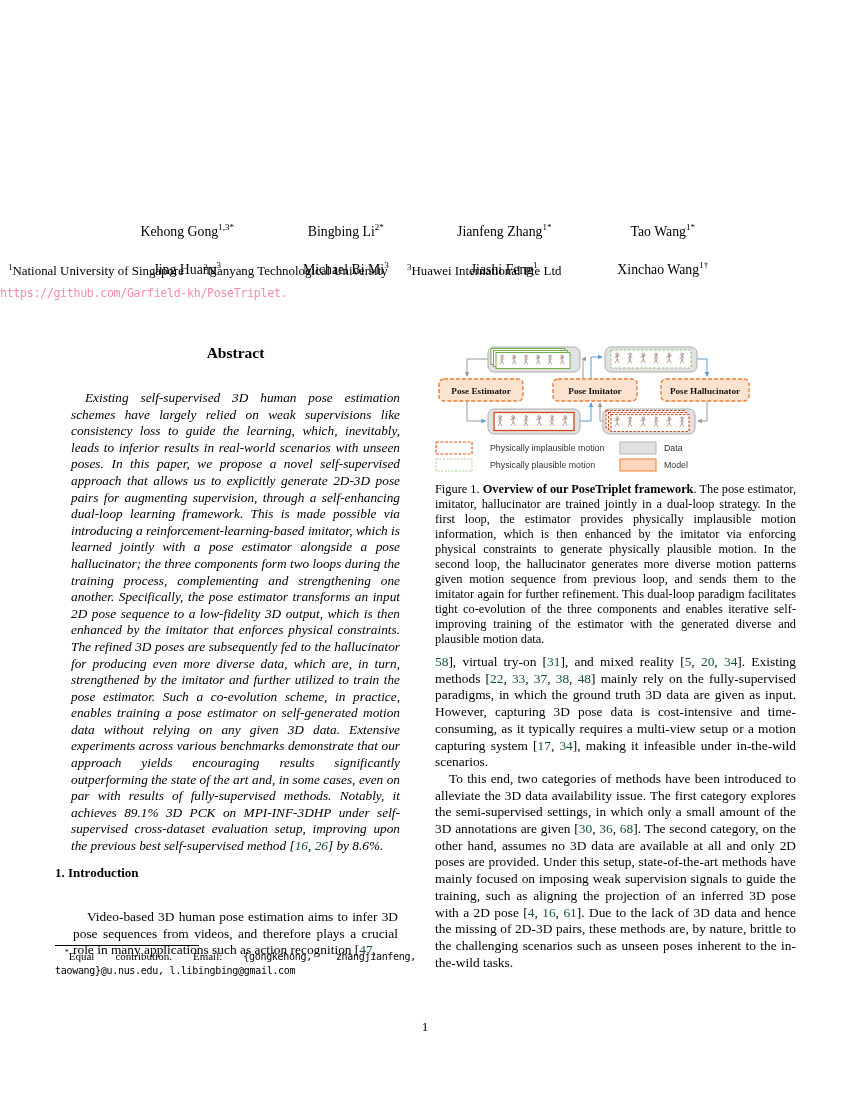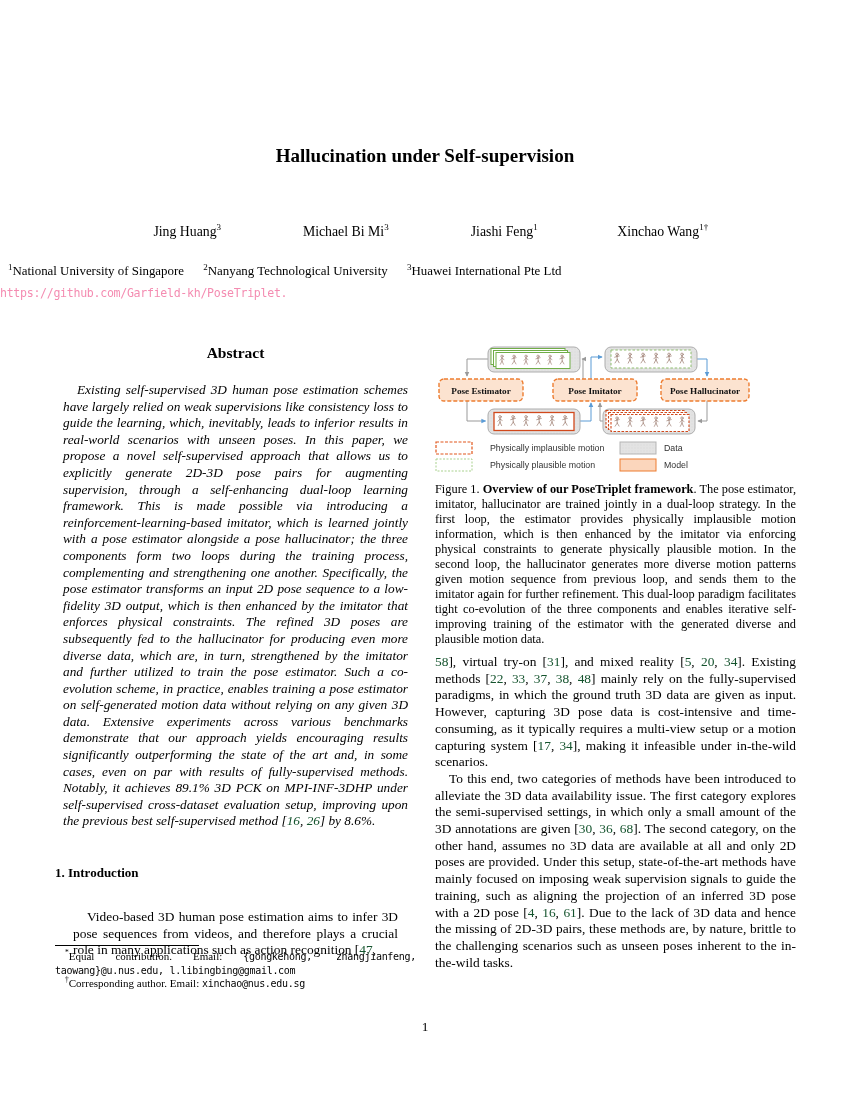--- a/index.html
+++ b/index.html
@@ -21,21 +21,21 @@
   .affil-item{margin:0 8px;white-space:nowrap;}
   .url-line{top:286px;left:0;width:850px;
     font-family:"DejaVu Sans Mono",monospace;font-size:11.6px;letter-spacing:-0.3px;}
   .url-link{color:#F48CB1;text-decoration:none;cursor:pointer;}
   
   .col{width:361px;text-align:justify;}
   .abstract-heading{top:344px;left:55px;width:361px;text-align:center;
     font-size:15.5px;font-weight:bold;}
   .abstract-body{top:374px;left:55px;font-style:italic;font-size:13.3px;
     line-height:16.6px;hyphens:auto;}
-  .abstract-body p{margin:8px;text-indent:14px;font-style:italic;}
+  .abstract-body p{margin:16px;text-indent:14px;font-style:italic;}
   .intro-heading{top:865px;left:55px;font-size:13px;font-weight:bold;}
   .intro-body{top:891px;left:55px;font-size:13.4px;line-height:16.7px;hyphens:auto;}
   .intro-body p{margin:18px;text-indent:14px;}
   .footnote-rule{top:945px;left:55px;width:144px;border-top:1px solid #000;height:0;}
   .footnotes{top:950px;left:55px;width:361px;font-size:11px;line-height:13.6px;text-align:justify;}
   .footnotes p{margin:0;text-indent:10px;}
   .caption{top:482px;left:435px;width:361px;font-size:12.35px;line-height:15px;
     text-align:justify;hyphens:auto;}
   .body-right{top:654px;left:435px;font-size:13.4px;line-height:16.7px;hyphens:auto;}
   .body-right p{margin:0;}
@@ -61,24 +61,29 @@
   .legend-label{font-family:"Liberation Sans",sans-serif;font-size:8.8px;fill:#333;}
   .legend-swatch-data{fill:url(#stipple);stroke:#B5B5B5;stroke-width:1;}
   .legend-swatch-model{fill:#FBD6BC;stroke:#ED7D31;stroke-width:1;}
   .legend-swatch-implausible{fill:#fff;stroke:#E2571C;stroke-width:1.2;stroke-dasharray:3 1.5;}
   .legend-swatch-plausible{fill:#fff;stroke:#A9D18E;stroke-width:1;stroke-dasharray:2 1.5;}
 </style>
 </head>
 <body>
 
 <div class="abs title-block">
-  <div>Hallucination under Self-supervision</div>
 </div>
 
 <div class="abs authors-block">
+  <div class="authors-row">
+    <span class="author-cell"><span>Kehong Gong</span><sup class="a-sup">1,3*</sup></span>
+    <span class="author-cell"><span>Bingbing Li</span><sup class="a-sup">2*</sup></span>
+    <span class="author-cell"><span>Jianfeng Zhang</span><sup class="a-sup">1*</sup></span>
+    <span class="author-cell"><span>Tao Wang</span><sup class="a-sup">1*</sup></span>
+  </div>
   <div class="authors-row">
     <span class="author-cell"><span>Jing Huang</span><sup class="a-sup">3</sup></span>
     <span class="author-cell"><span>Michael Bi Mi</span><sup class="a-sup">3</sup></span>
     <span class="author-cell"><span>Jiashi Feng</span><sup class="a-sup">1</sup></span>
     <span class="author-cell"><span>Xinchao Wang</span><sup class="a-sup">1†</sup></span>
   </div>
 </div>
 
 <div class="abs affiliations">
   <span class="affil-item"><sup class="a-sup">1</sup><span>National University of Singapore</span></span>
@@ -99,21 +104,20 @@
 <div class="abs intro-heading">1. Introduction</div>
 
 <div class="abs intro-body col">
   <p><span class="s-text">Video-based 3D human pose estimation aims to infer 3D pose sequences from videos, and therefore plays a crucial role in many applications such as action recognition [</span><span class="s-cite">47</span><span class="s-text">,</span></p>
 </div>
 
 <div class="abs footnote-rule"></div>
 
 <div class="abs footnotes">
   <p><span class="s-sup">*</span><span class="s-text">Equal contribution.  Email: </span><span class="s-mono">{gongkehong, zhangjianfeng, taowang}@u.nus.edu, l.libingbing@gmail.com</span></p>
-  <p><span class="s-sup">†</span><span class="s-text">Corresponding author. Email: </span><span class="s-mono">xinchao@nus.edu.sg</span></p>
 </div>
 
 <div class="abs figure-wrap">
 <svg width="366" height="140" viewBox="0 0 366 140" xmlns="http://www.w3.org/2000/svg" xmlns:xlink="http://www.w3.org/1999/xlink">
   <defs>
     <pattern id="stipple" width="3" height="3" patternUnits="userSpaceOnUse">
       <rect width="3" height="3" fill="#E3E3E3"></rect>
       <circle cx="1" cy="1" r="0.45" fill="#CFCFCF"></circle>
     </pattern>
     <marker id="ag" viewBox="0 0 8 8" refX="6" refY="4" markerWidth="5.5" markerHeight="5.5" orient="auto-start-reverse">

